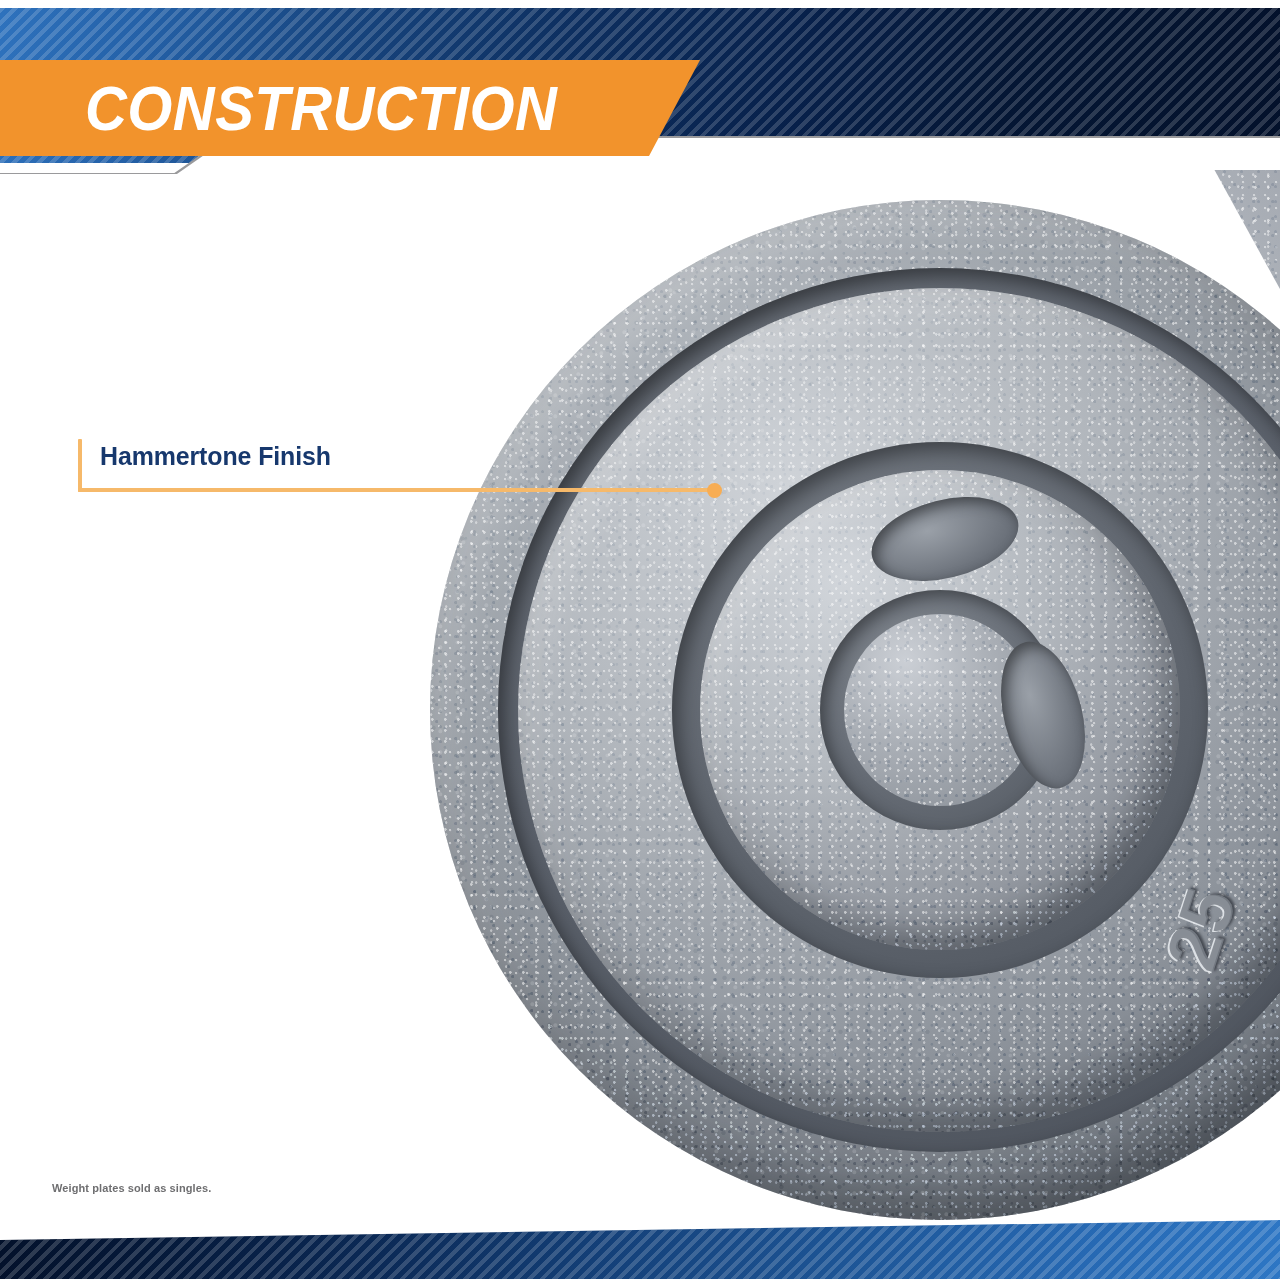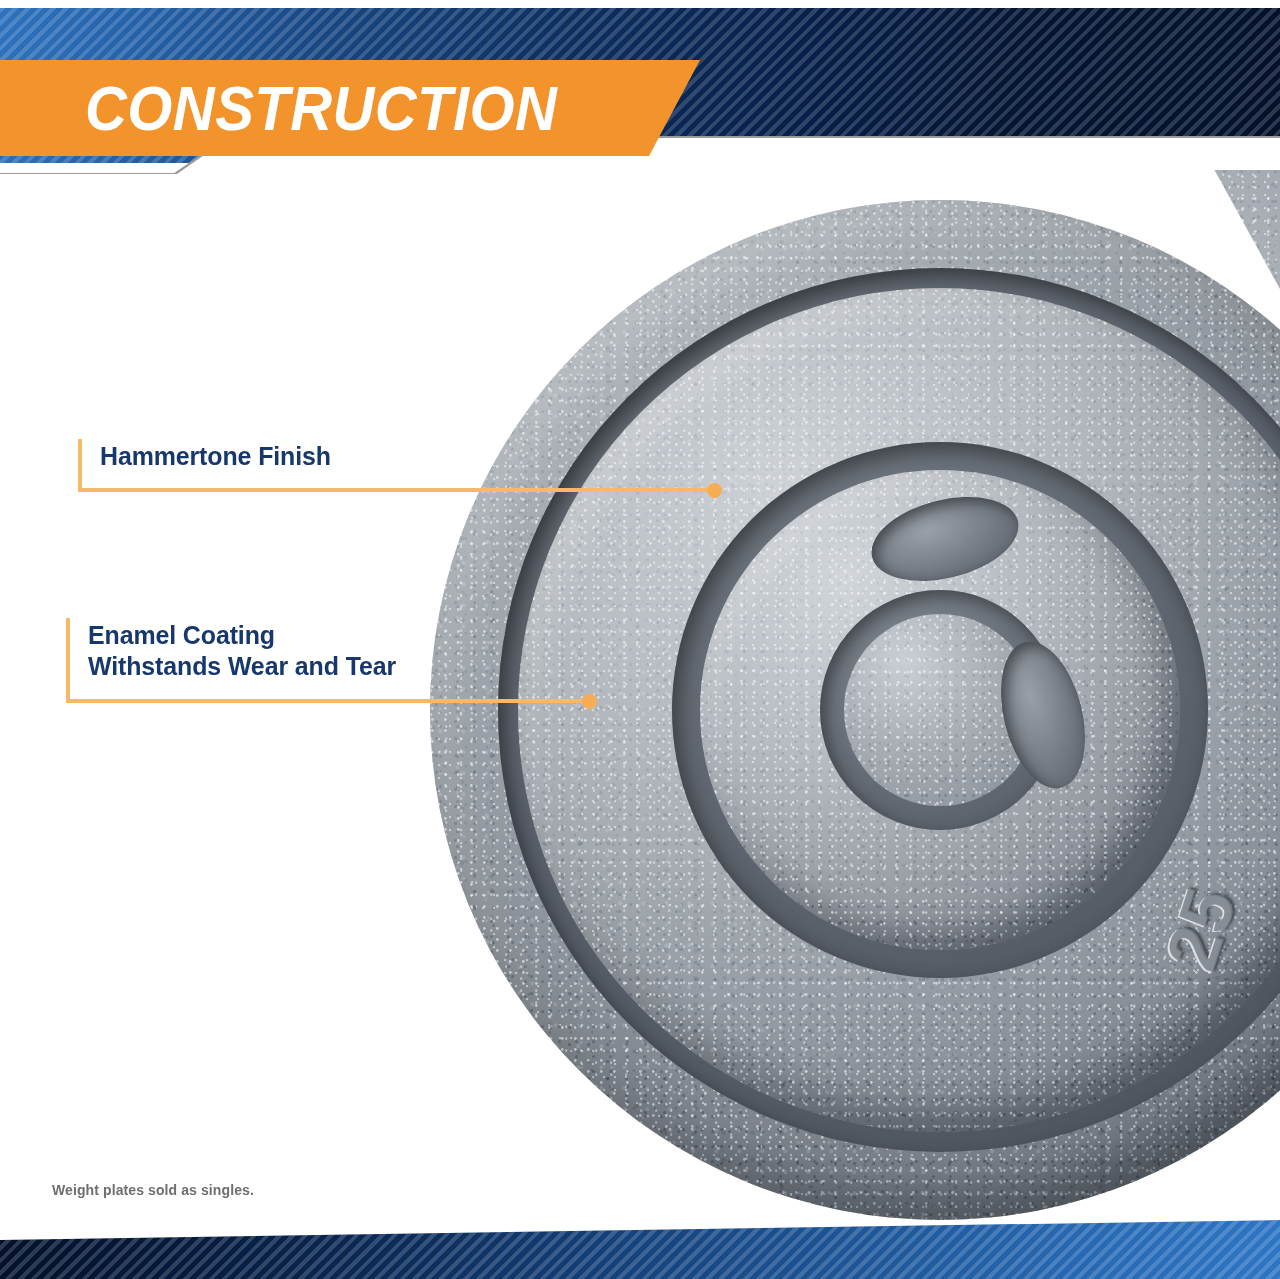--- a/index.html
+++ b/index.html
@@ -94,21 +94,21 @@
     background-image:
       radial-gradient(circle at 45% 30%, rgba(255,255,255,.35) 0 1.6px, rgba(0,0,0,0) 2.4px),
       radial-gradient(circle at 12% 55%, rgba(40,46,54,.30) 0 1.8px, rgba(0,0,0,0) 2.6px),
       radial-gradient(circle at 88% 70%, rgba(255,255,255,.30) 0 1.4px, rgba(0,0,0,0) 2.2px);
     background-size:23px 21px, 29px 27px, 31px 25px;
     mix-blend-mode:soft-light;
   }
 
   .footnote{
     position:absolute;left:52px;top:1182px;
-    color:#6e6e70;font-size:14px;font-weight:bold;
+    color:#6e6e70;font-size:11px;font-weight:bold;
     font-family:"Liberation Sans", sans-serif;
     letter-spacing:.1px;
   }
 
   
   .callout{position:absolute;}
   .callout .vbar{
     position:absolute;left:0;top:0;width:4px;background:#f6b96a;border-radius:1px;
   }
   .callout .hbar{
@@ -241,27 +241,20 @@
     </div>
   </div>
 
   <div class="callout" style="left:78px;top:424px;width:650px;height:60px;margin-top:15px;">
     <div class="vbar" style="height:53px;"></div>
     <div class="hbar" style="top:49px;width:636px;"></div>
     <div class="dot" style="left:629px;top:44px;"></div>
     <div class="ctext" style="left:22px;top:2px;">Hammertone Finish</div>
   </div>
 
-  <div class="callout" style="left:66px;top:618px;width:540px;height:95px;">
-    <div class="vbar" style="height:85px;"></div>
-    <div class="hbar" style="top:81px;width:523px;"></div>
-    <div class="dot" style="left:516px;top:76px;"></div>
-    <div class="ctext" style="left:22px;top:2px;">Enamel Coating
-Withstands Wear and Tear</div>
-  </div>
 
 
   <div class="footnote">Weight plates sold as singles.</div>
 
   <div class="footer">
     <div class="footer-solid-left"></div>
     <div class="footer-bg"></div>
   </div>
 
 </div>

